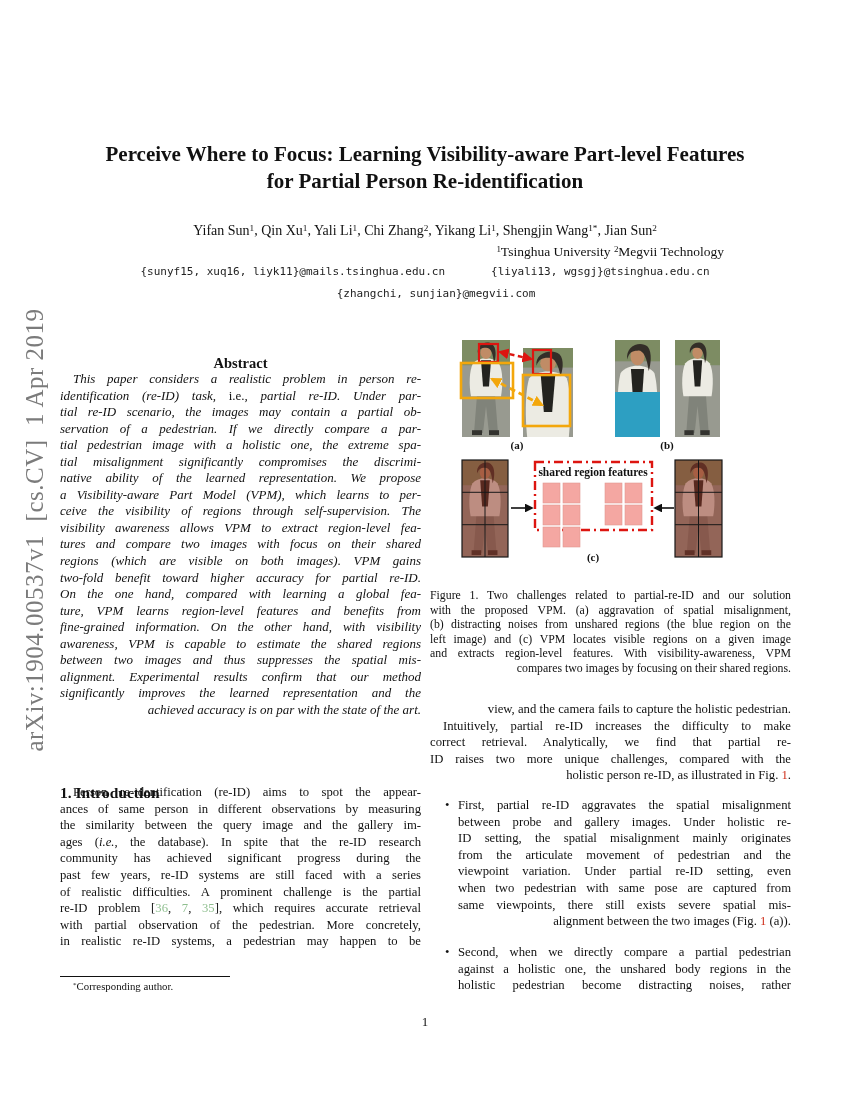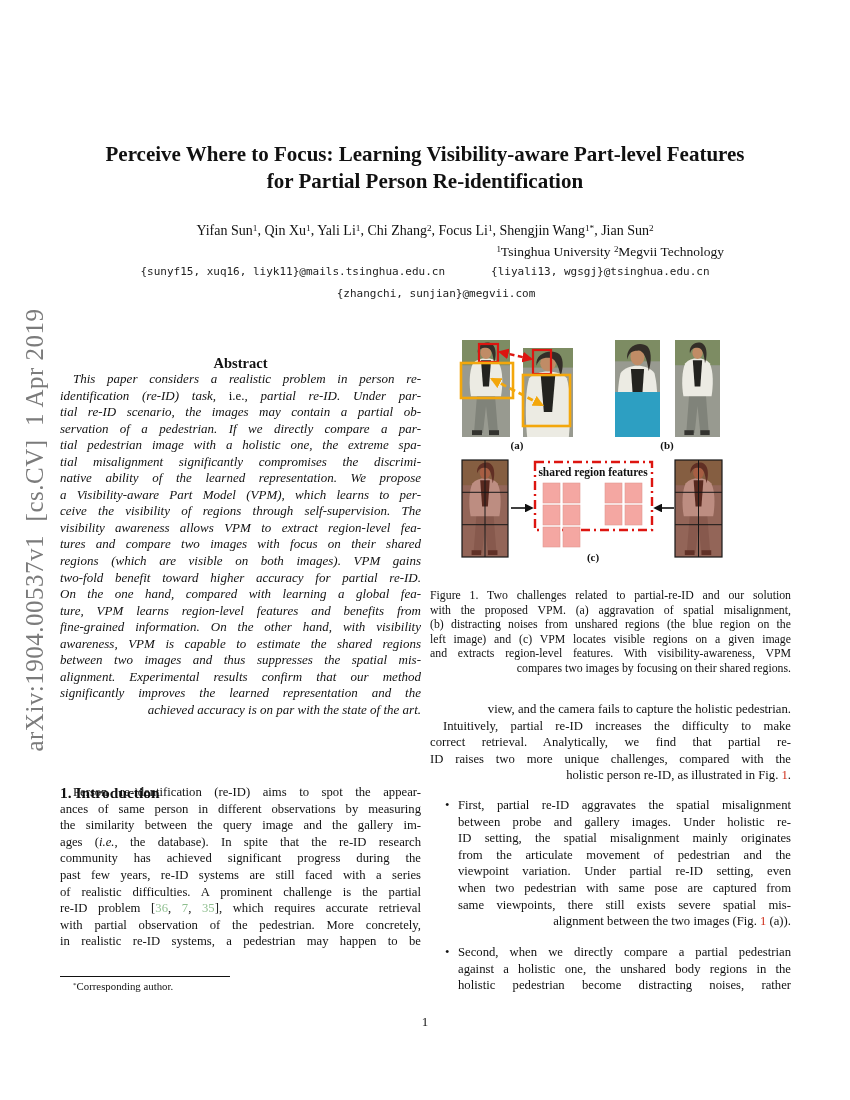--- a/index.html
+++ b/index.html
@@ -65,21 +65,21 @@
 <body>
 
 <div class="page">
 
   <div class="watermark">arXiv:1904.00537v1  [cs.CV]  1 Apr 2019</div>
 
   <div class="title">
     <div>Perceive Where to Focus: Learning Visibility-aware Part-level Features</div>
     <div>for Partial Person Re-identification</div>
   </div>
-  <div class="authors"><span>Yifan Sun</span><span class="k-sup">1</span><span>, Qin Xu</span><span class="k-sup">1</span><span>, Yali Li</span><span class="k-sup">1</span><span>, Chi Zhang</span><span class="k-sup">2</span><span>, Focus Li</span><span class="k-sup">1</span><span>, Shengjin Wang</span><span class="k-sup">1*</span><span>, Jian Sun</span><span class="k-sup">2</span></div>
+  <div class="authors"><span>Yifan Sun</span><span class="k-sup">1</span><span>, Qin Xu</span><span class="k-sup">1</span><span>, Yali Li</span><span class="k-sup">1</span><span>, Chi Zhang</span><span class="k-sup">2</span><span>, Yikang Li</span><span class="k-sup">1</span><span>, Shengjin Wang</span><span class="k-sup">1*</span><span>, Jian Sun</span><span class="k-sup">2</span></div>
   <div class="affil"><span class="k-sup">1</span><span>Tsinghua University </span><span class="k-sup">2</span><span>Megvii Technology</span></div>
   <div class="emails1">
     <span>{sunyf15, xuq16, liyk11}@mails.tsinghua.edu.cn</span>
     <span>{liyali13, wgsgj}@tsinghua.edu.cn</span>
   </div>
   <div class="emails2">{zhangchi, sunjian}@megvii.com</div>
 
   <div class="abs-head">Abstract</div>
   <div class="abs-body lines">
       <div class="tline in"><span>This paper considers a realistic problem in person re-</span></div>

